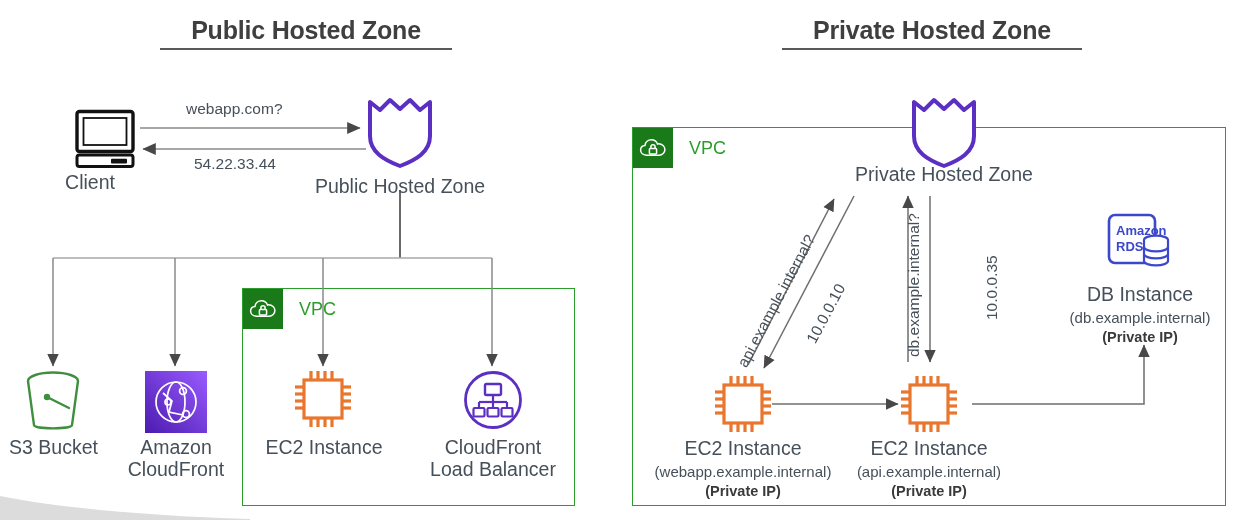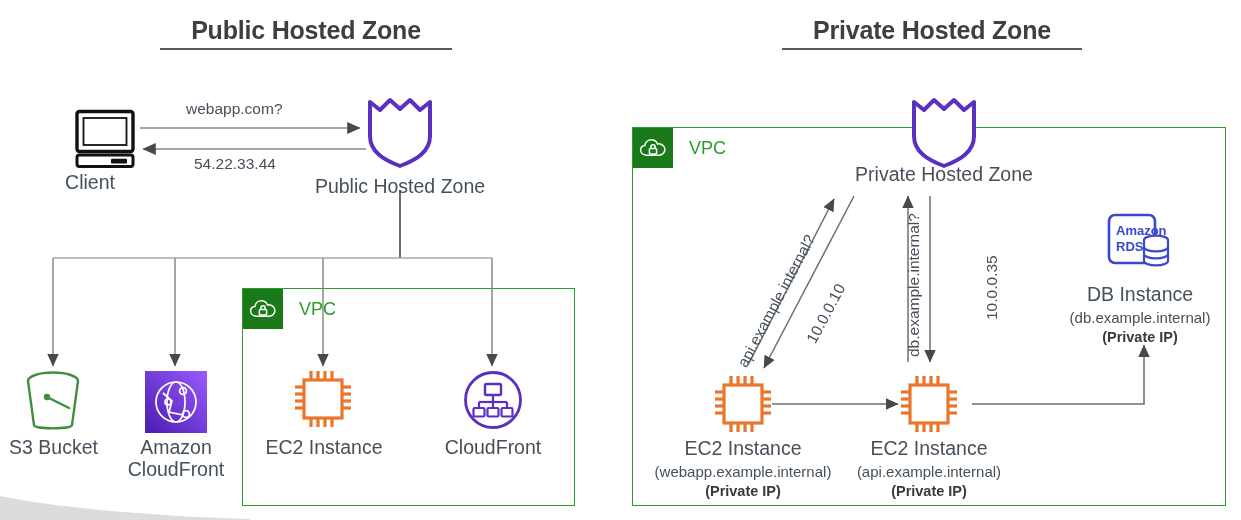--- a/index.html
+++ b/index.html
@@ -160,20 +160,21 @@
     <line x1="30" y1="25" x2="30" y2="32" stroke="#5a2fc2" stroke-width="2.2"></line>
     <line x1="16" y1="32" x2="44" y2="32" stroke="#5a2fc2" stroke-width="2.2"></line>
     <line x1="16" y1="32" x2="16" y2="38" stroke="#5a2fc2" stroke-width="2.2"></line>
     <line x1="30" y1="32" x2="30" y2="38" stroke="#5a2fc2" stroke-width="2.2"></line>
     <line x1="44" y1="32" x2="44" y2="38" stroke="#5a2fc2" stroke-width="2.2"></line>
     <rect x="10.5" y="38" width="11" height="8.5" rx="1.2" fill="none" stroke="#5a2fc2" stroke-width="2.2"></rect>
     <rect x="24.5" y="38" width="11" height="8.5" rx="1.2" fill="none" stroke="#5a2fc2" stroke-width="2.2"></rect>
     <rect x="38.5" y="38" width="11" height="8.5" rx="1.2" fill="none" stroke="#5a2fc2" stroke-width="2.2"></rect>
   </svg>
   <div class="abs lbl" style="left:408px;top:437px;width:170px;">CloudFront</div>
+  <div class="abs lbl" style="left:400px;top:459px;width:186px;">Load Balancer</div>
 
   <div class="abs vpc-box" style="left:632px;top:127px;width:594px;height:379px;"></div>
   <div class="abs" style="left:633px;top:128px;display:flex;align-items:center;">
     <div class="vpc-badge">
       <svg width="28" height="22" viewBox="0 0 28 22">
         <path d="M7.5 18.2 C3.6 18.2 1.6 15.6 1.6 13.1 C1.6 10.6 3.5 8.6 6 8.4 C6.4 5.2 9.1 2.8 12.4 2.8 C15.2 2.8 17.6 4.5 18.5 7.0 C18.9 6.9 19.3 6.85 19.7 6.85 C23.1 6.85 25.9 9.5 25.9 12.6 C25.9 15.7 23.3 18.2 20.1 18.2 Z" fill="none" stroke="#ffffff" stroke-width="1.5"></path>
         <rect x="10.4" y="11.6" width="7.2" height="5.4" rx="0.9" fill="none" stroke="#ffffff" stroke-width="1.5"></rect>
         <path d="M11.9 11.6 L11.9 9.9 A2.1 2.1 0 0 1 16.1 9.9 L16.1 11.6" fill="none" stroke="#ffffff" stroke-width="1.5"></path>
       </svg>
     </div>

